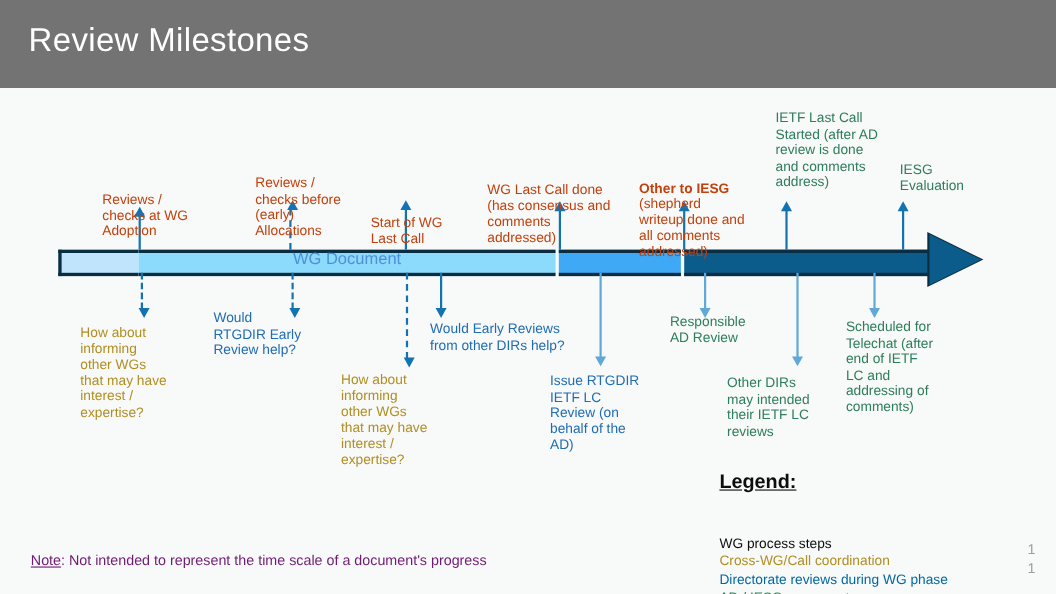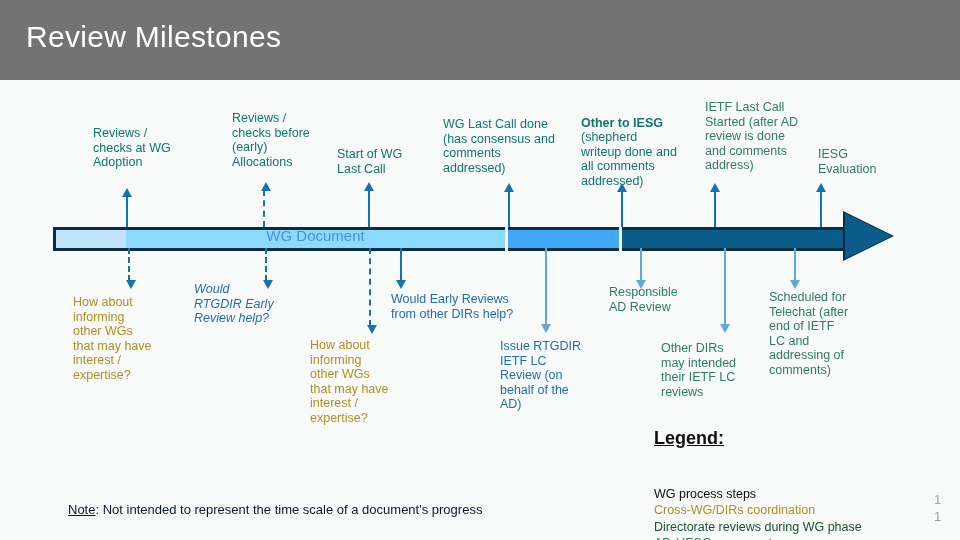--- a/index.html
+++ b/index.html
@@ -56,33 +56,33 @@
     content:"";position:absolute;left:-4px;bottom:-8px;width:0;height:0;
     border-left:5px solid transparent;border-right:5px solid transparent;
     border-top:9px solid #1273b0;
   }
   .dashed{background:none;border-left:2px dashed #1273b0;width:0;}
   .down-arrow.lightline{background:#5fa8d8;}
   .down-arrow.lightline::after{border-top-color:#5fa8d8;}
 
   
   .lbl{position:absolute;font-size:12.5px;line-height:14.5px;white-space:pre-line;}
-  .c-black{color:#0f766e;}
+  .c-black{color:#c2410c;margin-top:48px;}
   .c-green{color:#2e7d5b;}
   .c-gold{color:#b08f22;}
   .c-blue{color:#1f6cb5;}
   .bold{font-weight:bold;}
 
   
   #legend{position:absolute;left:654px;top:430px;font-size:12.5px;line-height:16.5px;}
   #legend-title{color:#0d0d0d;font-weight:bold;text-decoration:underline;font-size:18px;}
   #legend .row{white-space:nowrap;}
 
   
-  #note{position:absolute;left:28px;top:502px;font-size:13px;color:#0f172a;white-space:nowrap;margin-left:40px;}
+  #note{position:absolute;left:28px;top:502px;font-size:13px;color:#701a75;white-space:nowrap;}
   #note-key{text-decoration:underline;}
 
   
   .pagenum{position:absolute;color:#9aa0a3;font-size:13px;}
   #pagenum-1{left:934px;top:492px;}
   #pagenum-2{left:934px;top:509px;}
 </style>
 </head>
 <body>
 
@@ -148,21 +148,21 @@
 address)</div>
   <div class="lbl c-green" style="left:818px;top:147px;width:95px;">IESG
 Evaluation</div>
 
   <div class="lbl c-gold" style="left:73px;top:295px;width:105px;">How about
 informing
 other WGs
 that may have
 interest /
 expertise?</div>
-  <div class="lbl c-blue" style="left:194px;top:282px;width:105px;font-style:italic;">Would
+  <div class="lbl c-blue" style="left:194px;top:282px;width:105px;">Would
 RTGDIR Early
 Review help?</div>
   <div class="lbl c-gold" style="left:310px;top:338px;width:105px;">How about
 informing
 other WGs
 that may have
 interest /
 expertise?</div>
   <div class="lbl c-blue" style="left:391px;top:292px;width:150px;">Would Early Reviews
 from other DIRs help?</div>
@@ -180,22 +180,22 @@
   <div class="lbl c-green" style="left:769px;top:290px;width:100px;">Scheduled for
 Telechat (after
 end of IETF
 LC and
 addressing of
 comments)</div>
 
   <div id="legend">
     <div id="legend-title">Legend:</div>
     <div class="row" style="color:#0d0d0d;margin-top:39px;">WG process steps</div>
-    <div class="row" style="color:#b08f22;">Cross-WG/DIRs coordination</div>
-    <div class="row" style="color:#14532d;">Directorate reviews during WG phase</div>
+    <div class="row" style="color:#b08f22;">Cross-WG/Call coordination</div>
+    <div class="row" style="color:#0369a1;">Directorate reviews during WG phase</div>
     <div class="row" style="color:#2e7d5b;">AD / IESG process steps</div>
   </div>
 
   <div id="note">
     <span id="note-key">Note</span><span>: Not intended to represent the time scale of a document's progress</span>
   </div>
 
   <div class="pagenum" id="pagenum-1">1</div>
   <div class="pagenum" id="pagenum-2">1</div>
 

